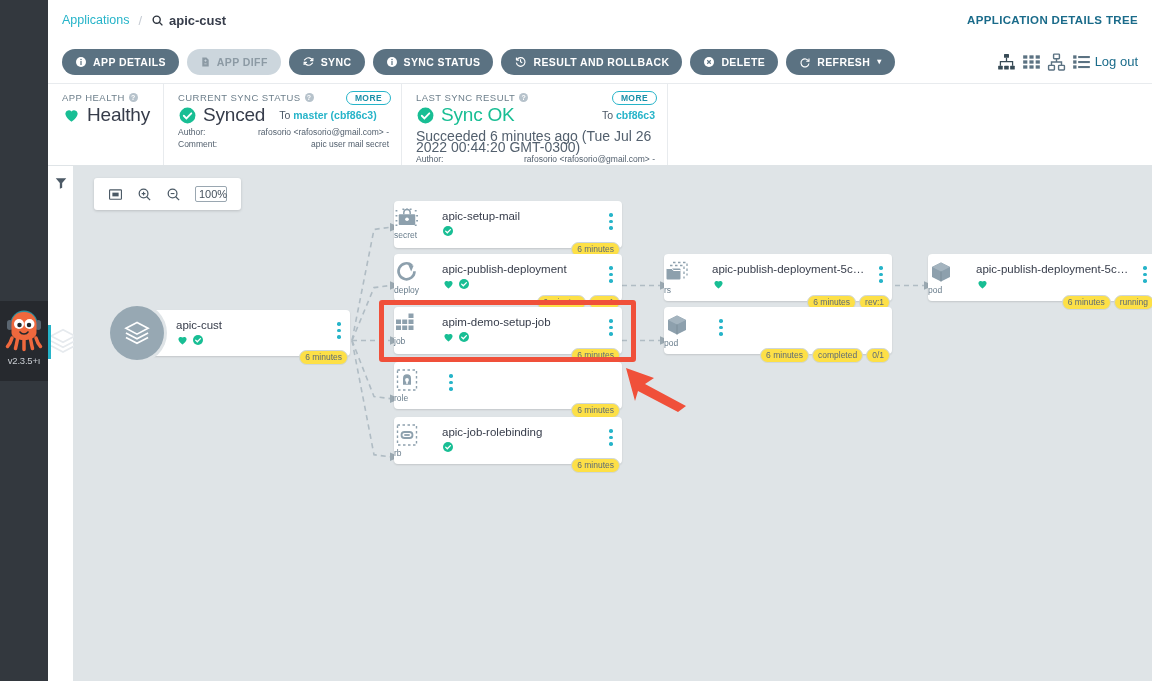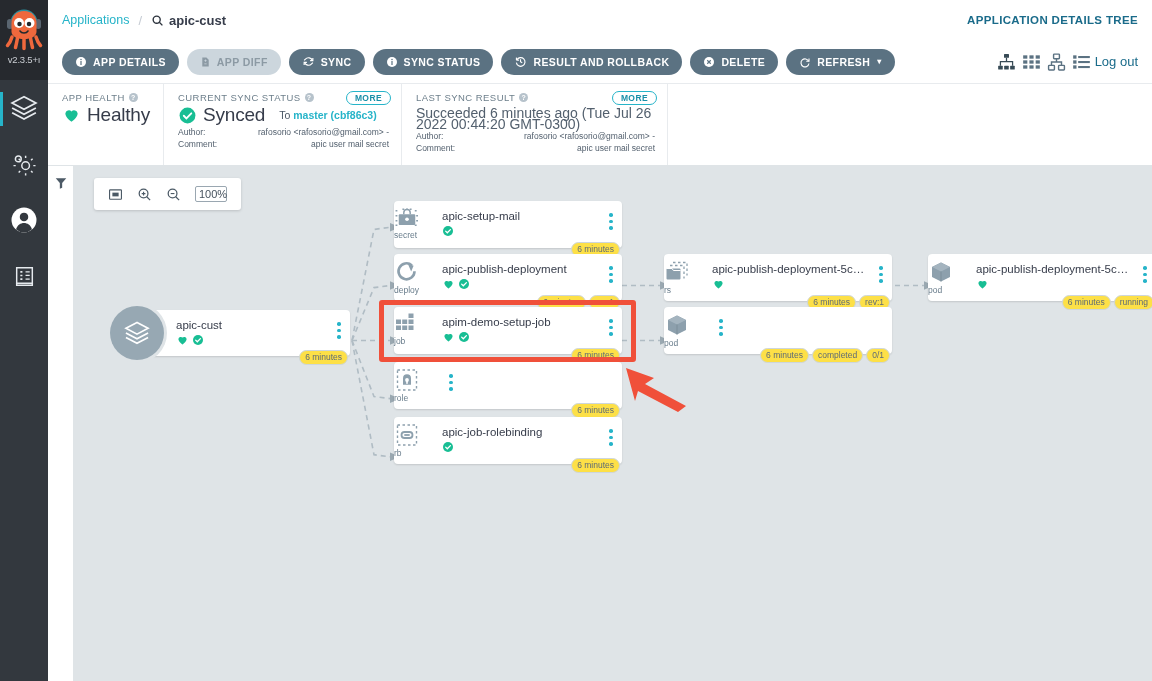--- a/index.html
+++ b/index.html
@@ -8,21 +8,21 @@
     font-family: "Liberation Sans", sans-serif;
     background:#dfe4e7;
     color:#363c4a;
     font-size:12px;
   }
   .app { position:relative; width:1152px; height:681px; display:flex; }
 
   
   .sidebar{
     width:48px; height:681px; background:#33383e;
-    display:flex; flex-direction:column; align-items:center;
+    display:flex; flex-direction:row; align-items:center;
     flex:0 0 48px; position:relative;
   }
   .logo-box{
     width:48px; height:80px; background:#26292e;
     display:flex; flex-direction:column; align-items:center;
     justify-content:flex-start; padding-top:4px;
   }
   .octo{ width:40px; height:52px; }
   .version{
     color:#c9cdd2; font-size:9.5px; letter-spacing:-0.2px;
@@ -400,20 +400,31 @@
           <span class="v">apic user mail secret</span>
         </div>
       </div>
 
       <div class="spanel p3">
         <div class="p-label">
           <span>LAST SYNC RESULT</span>
           <span class="qmark">?</span>
         </div>
         <div class="more-pill">MORE</div>
+        <div class="p-main">
+          <svg class="checkc" width="19" height="19" viewBox="0 0 24 24">
+            <circle cx="12" cy="12" r="10" fill="#18be94"></circle>
+            <path d="M7.3 12.3 10.6 15.6 16.8 9.2" stroke="#fff" stroke-width="2.3" fill="none" stroke-linecap="round"></path>
+          </svg>
+          <span class="big ok">Sync OK</span>
+          <span class="p-to" style="margin-left:auto;text-align:right;">
+            <span>To</span>
+            <b>cbf86c3</b>
+          </span>
+        </div>
         <div class="succ-line">Succeeded 6 minutes ago (Tue Jul 26 2022 00:44:20 GMT-0300)</div>
         <div class="kv">
           <span class="k">Author:</span>
           <span class="v">rafosorio &lt;rafosorio@gmail.com&gt; -</span>
         </div>
         <div class="kv">
           <span class="k">Comment:</span>
           <span class="v">apic user mail secret</span>
         </div>
       </div>

